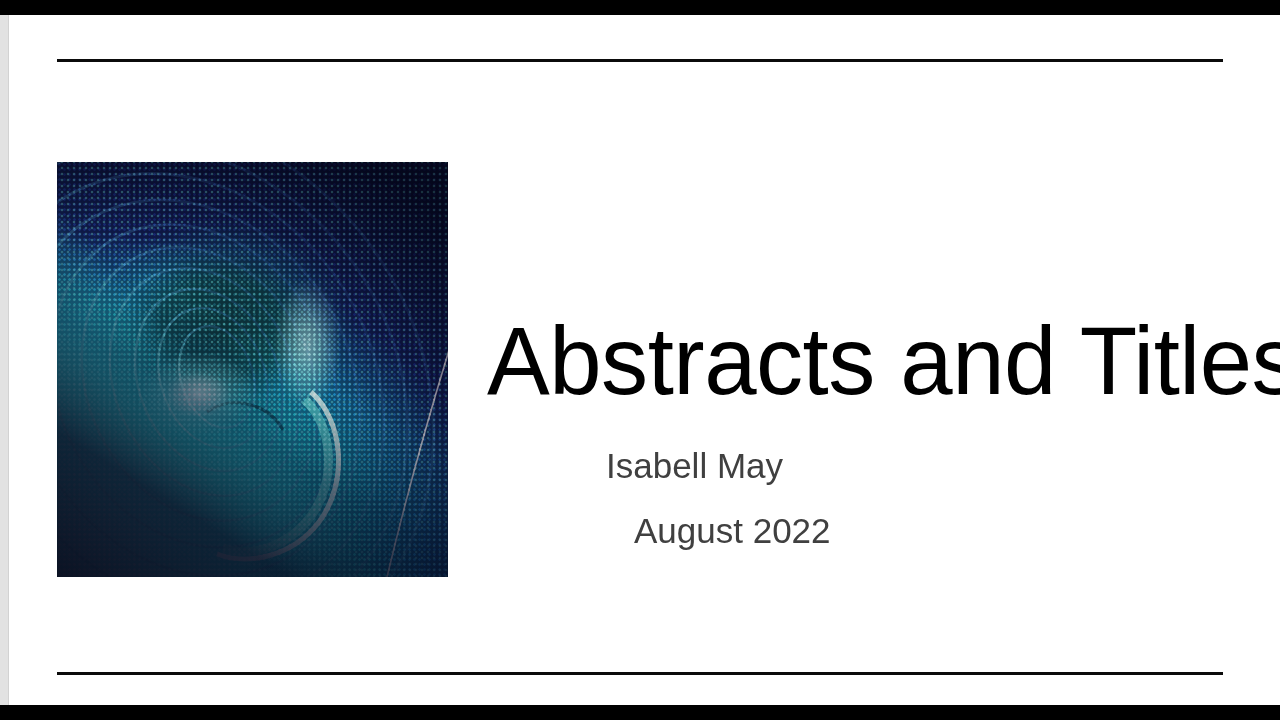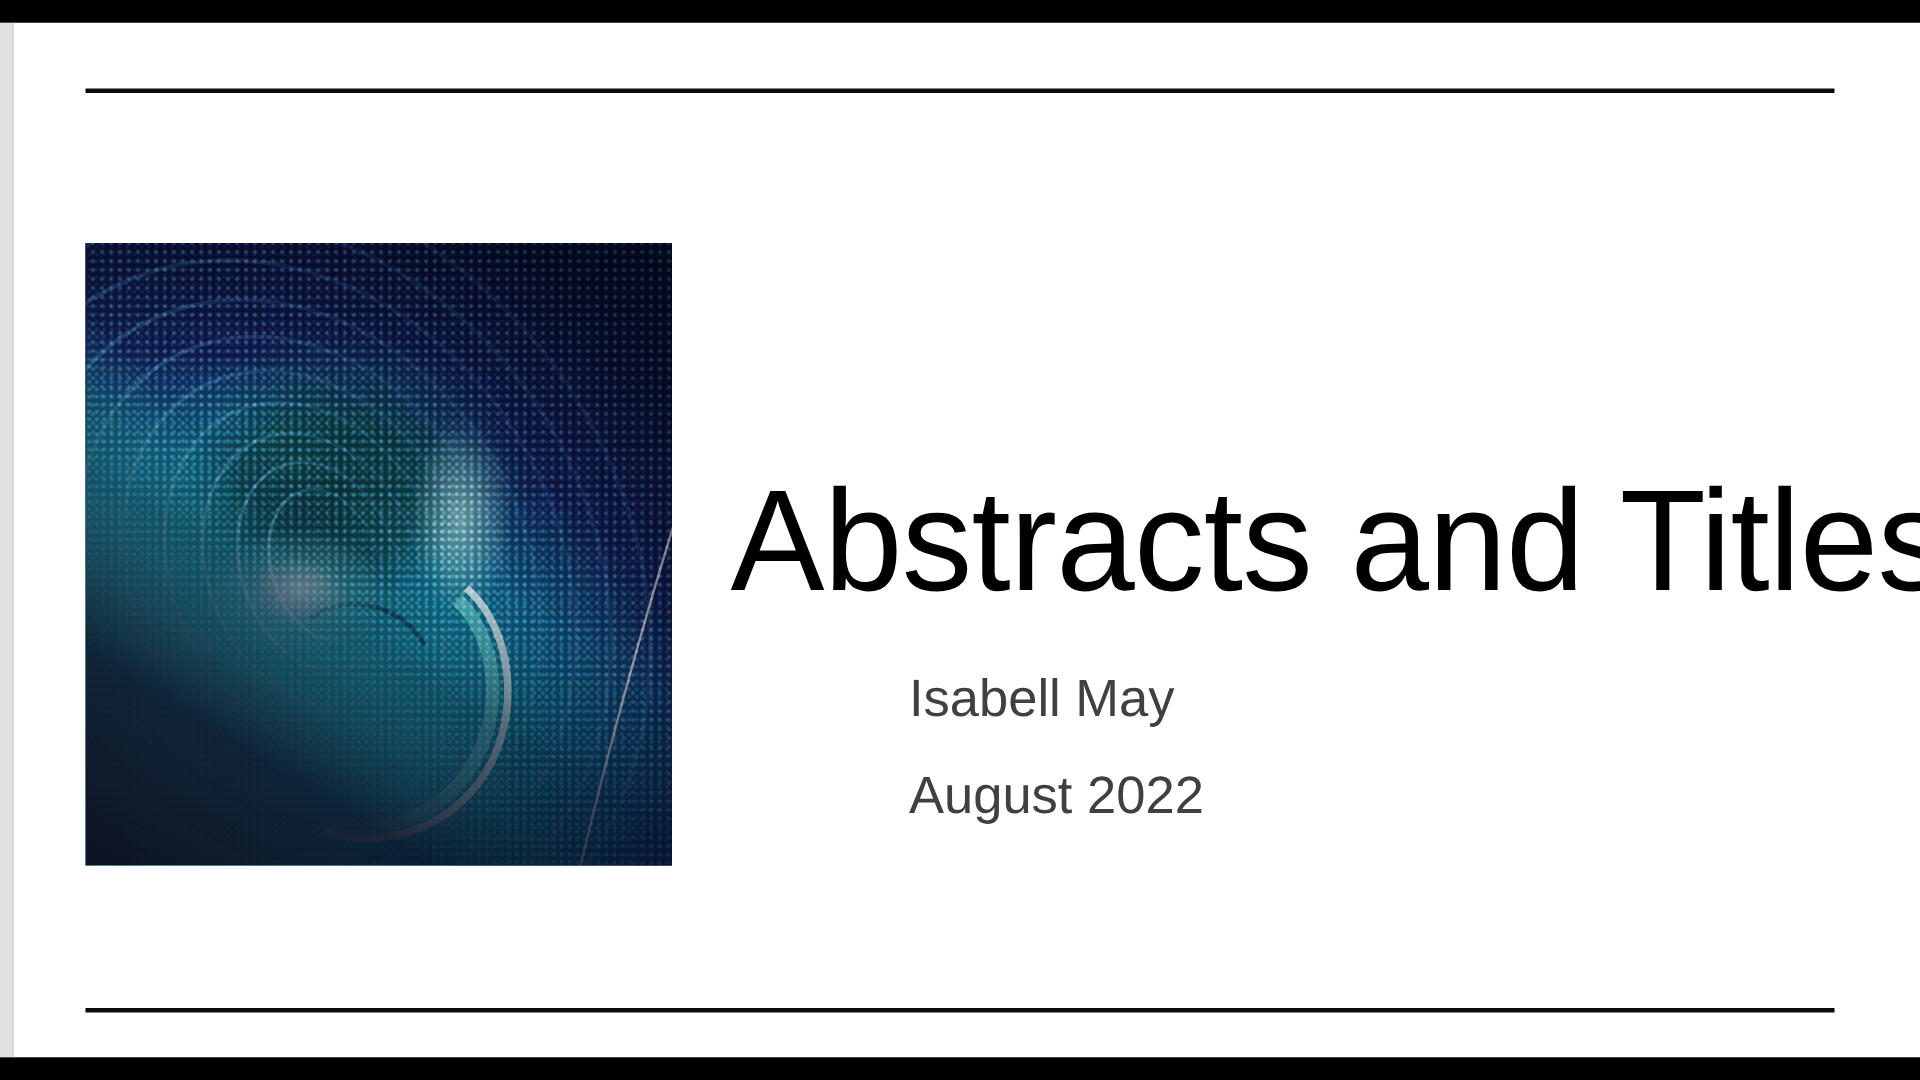--- a/index.html
+++ b/index.html
@@ -158,21 +158,21 @@
     position: absolute;
     left: 606px;
     width: 620px;
     font-size: 35px;
     line-height: 1.0;
     font-weight: 400;
     color: #404040;
     white-space: nowrap;
   }
   .subtitle-1 { top: 433px; }
-  .subtitle-2 { top: 498px; }
+  .subtitle-2 { top: 498px; margin-left: 28px; }
 </style>
 </head>
 <body>
 
 <div class="stage">
 
   <div class="bar-top"></div>
 
   <div class="slide">
 

